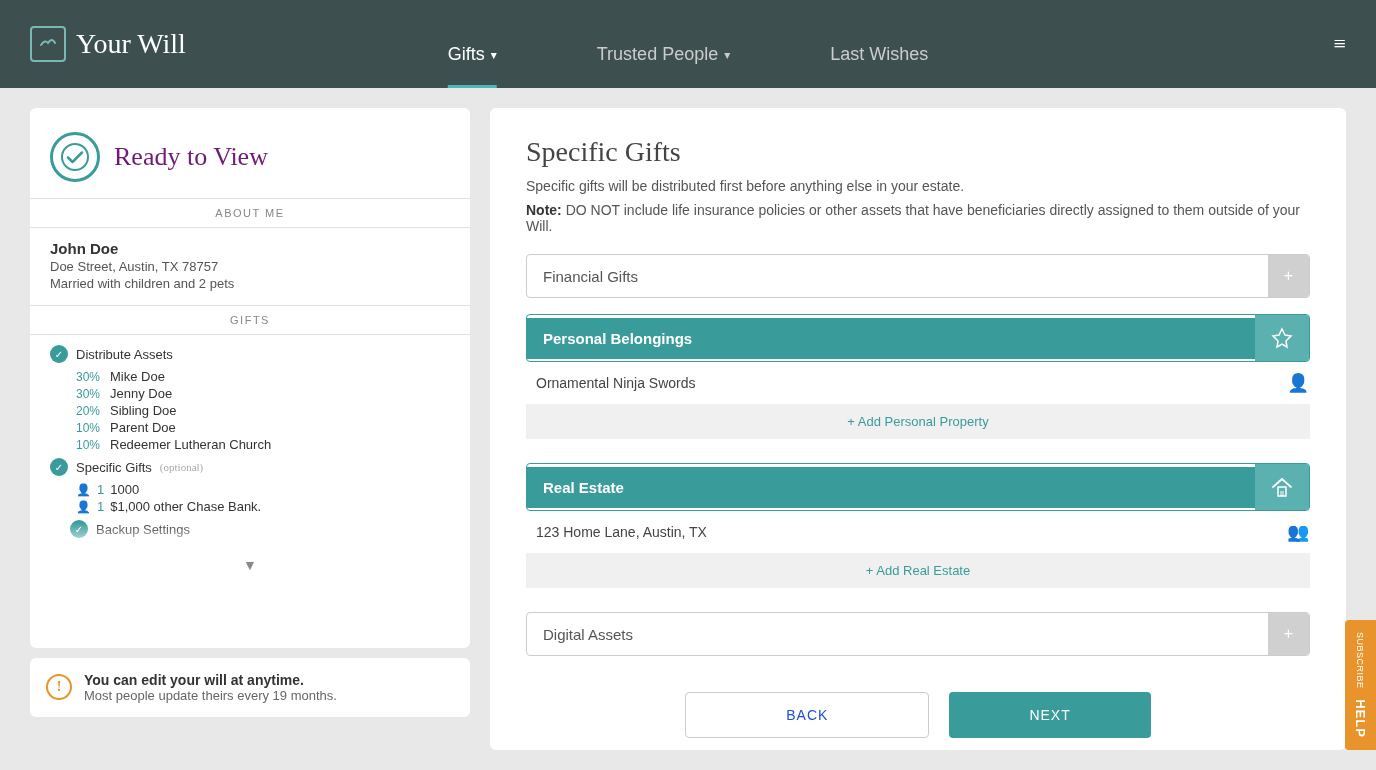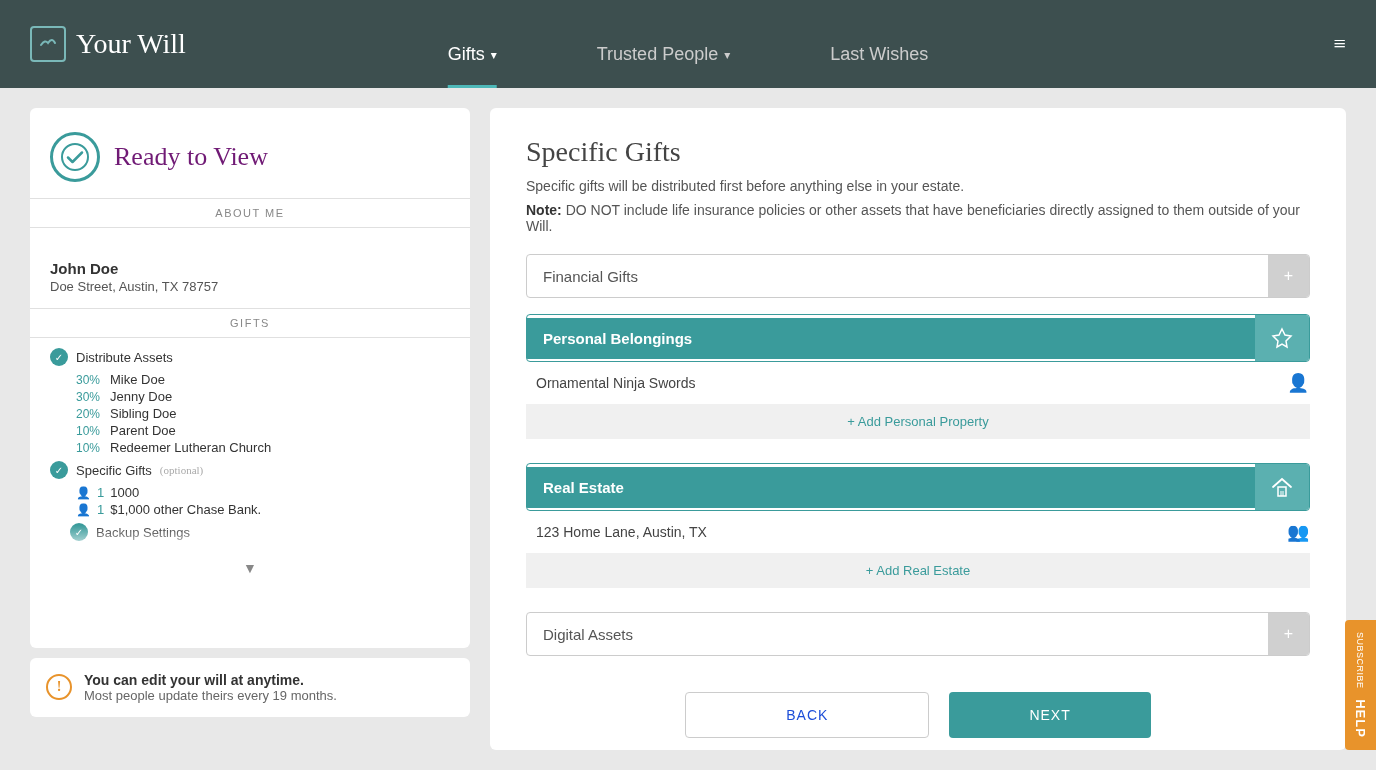--- a/index.html
+++ b/index.html
@@ -140,21 +140,20 @@
     }
     .about-me-info {
       padding: 12px 20px 14px;
       border-bottom: 1px solid #e0e0e0;
     }
     .person-name {
       font-size: 15px;
       font-weight: 700;
       color: #333;
       font-family: 'Arial', sans-serif;
-      margin-top: 20px;
     }
     .person-detail {
       font-size: 13px;
       color: #555;
       font-family: 'Arial', sans-serif;
       margin-top: 2px;
     }
     .gifts-section {
       padding: 10px 20px;
       overflow: hidden;
@@ -496,20 +495,21 @@
           </svg>
         </div>
         <span class="ready-text">Ready to View</span>
       </div>
 
       <div class="section-label">ABOUT ME</div>
 
       <div class="about-me-info">
         <div class="person-name">John Doe</div>
         <div class="person-detail">Doe Street, Austin, TX 78757</div>
+        <div class="person-detail">Married with children and 2 pets</div>
       </div>
 
       <div class="section-label">GIFTS</div>
 
       <div class="gifts-section">
 
         <div class="gifts-item">
           <div class="gift-check"></div>
           <span class="gifts-item-title">Distribute Assets</span>
         </div>

